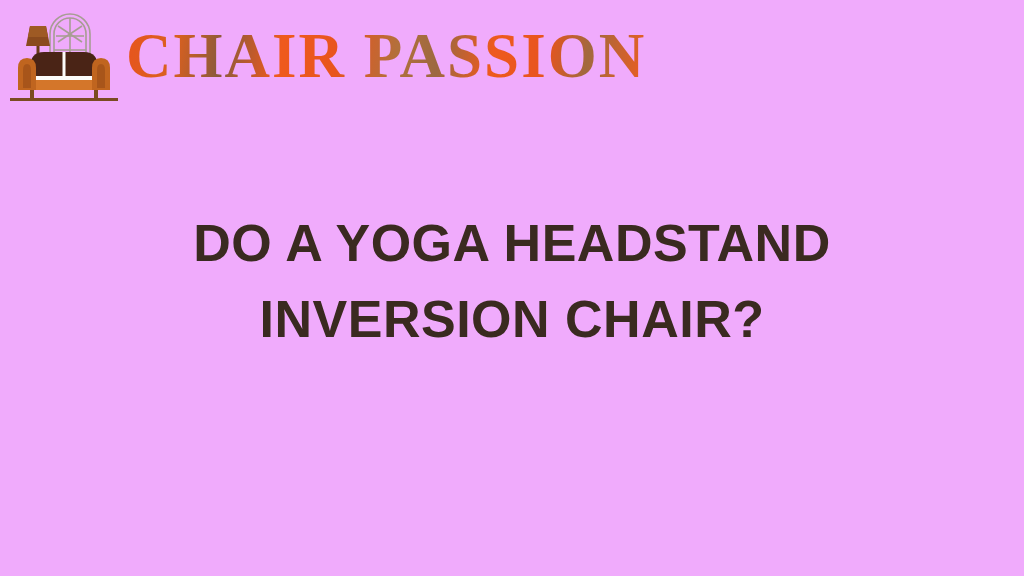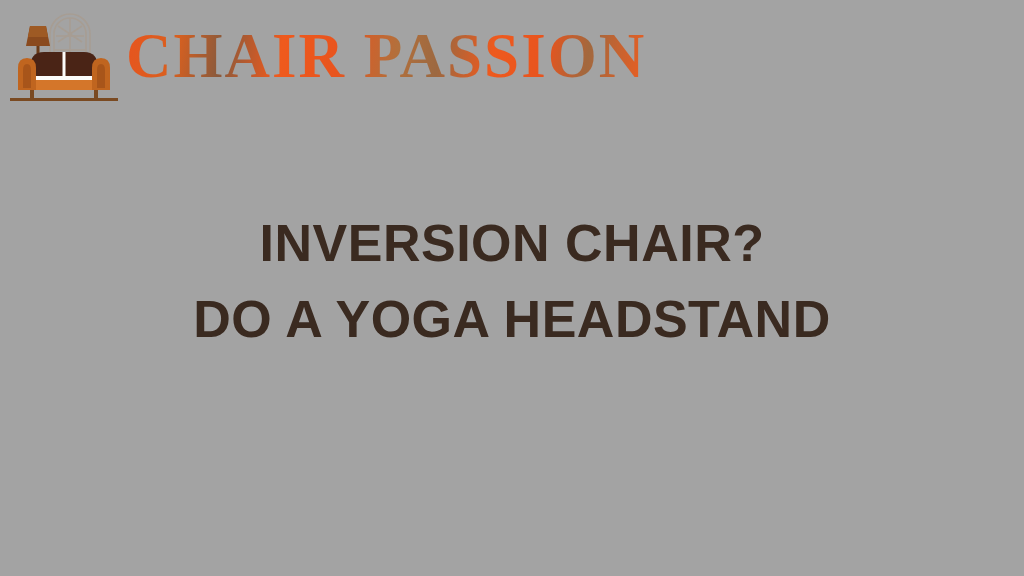--- a/index.html
+++ b/index.html
@@ -11,21 +11,21 @@
     height: 576px;
     background: #fdfcfa;
     font-family: "Liberation Sans", sans-serif;
     overflow: hidden;
   }
 
   .page {
     position: relative;
     width: 1024px;
     height: 576px;
-    background: #a3a3a3;
+    background: #f0abfc;
   }
 
   
   .brand {
     position: absolute;
     left: 8px;
     top: 6px;
     display: flex;
     align-items: center;
     height: 100px;
@@ -128,17 +128,17 @@
         <rect x="86" y="84" width="4" height="9" fill="#7a4a22"></rect>
 
         <rect x="2" y="92" width="108" height="3" fill="#7a4a22"></rect>
       </g>
     </svg>
 
     <div class="brand-wordmark">CHAIR PASSION</div>
   </div>
 
   <h1 class="headline">
+    <span class="hl-line">DO A YOGA HEADSTAND</span>
     <span class="hl-line">INVERSION CHAIR?</span>
-    <span class="hl-line">DO A YOGA HEADSTAND</span>
   </h1>
 
 </div>
 
 </body></html>

